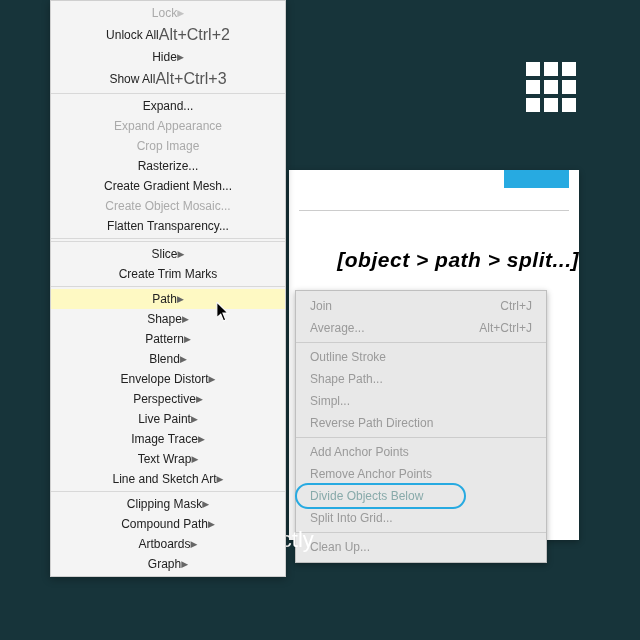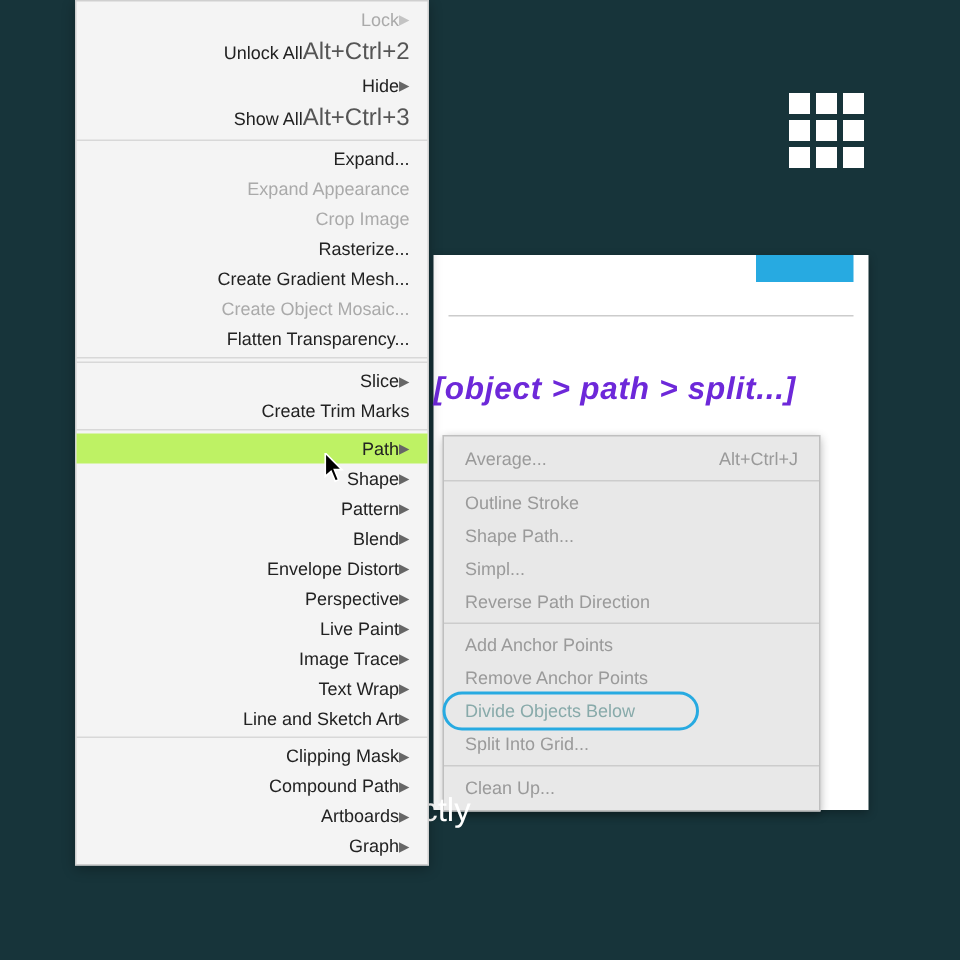--- a/index.html
+++ b/index.html
@@ -9,42 +9,42 @@
 .bg-title{position:absolute;top:66px;left:68px;color:#fff;font-size:56px;font-weight:800;font-style:italic;letter-spacing:1px;text-shadow:0 2px 4px rgba(0,0,0,.4)}
 
 
 .grid-icon{position:absolute;top:62px;right:60px;width:54px;display:flex;flex-wrap:wrap;gap:4px}
 .grid-icon span{width:14px;height:14px;background:#fff}
 
 
 .doc{position:absolute;left:289px;top:170px;width:290px;height:370px;background:#fff;box-shadow:0 2px 6px rgba(0,0,0,.3)}
 .doc .swatch{position:absolute;top:0;right:10px;width:65px;height:18px;background:#27aae1}
 .doc .rule-top{position:absolute;top:40px;left:10px;right:10px;border-top:1px solid #ccc}
-.breadcrumb{position:absolute;top:78px;left:0;right:0;text-align:left;font-style:italic;font-weight:600;font-size:21px;color:#6d28d9;letter-spacing:.5px}
+.breadcrumb{position:absolute;top:78px;left:0;right:0;text-align:right;font-style:italic;font-weight:600;font-size:21px;color:#000000;letter-spacing:.5px}
 .selected-rect{position:absolute;top:128px;left:12px;width:240px;height:98px;background:#5dc2ef;border:1px solid #27aae1}
 .handle{position:absolute;width:6px;height:6px;background:#fff;border:1px solid #27aae1}
 .h-tl{top:-4px;left:-4px}.h-tr{top:-4px;right:-4px}.h-bl{bottom:-4px;left:-4px}.h-br{bottom:-4px;right:-4px}
 .h-tm{top:-4px;left:50%;margin-left:-4px}.h-bm{bottom:-4px;left:50%;margin-left:-4px}
 .h-ml{top:50%;left:-4px;margin-top:-4px}.h-mr{top:50%;right:-4px;margin-top:-4px}
 
 
 .sub{position:absolute;top:290px;left:295px;width:250px;background:#e8e8e8;border:1px solid #bfbfbf;font-size:12px;color:#9a9a9a;padding:4px 0;box-shadow:0 2px 6px rgba(0,0,0,.3)}
 .sub div{padding:4px 14px;display:flex;justify-content:space-between;white-space:nowrap}
 .sub .sep{height:1px;background:#ccc;margin:3px 0;padding:0}
 .sub .sel{position:relative;color:#8aa;}
 .sub .sel::before{content:"";position:absolute;left:-1px;top:-2px;right:80px;bottom:-2px;border:2px solid #27aae1;border-radius:14px}
 
 
 .caption{position:absolute;bottom:58px;left:68px;right:60px;color:#fff;font-size:22px;line-height:28px}
 
 
 .menu{position:absolute;top:0;left:50px;width:234px;background:#f4f4f4;border:1px solid #cfcfcf;font-size:12px;color:#222;padding:2px 0;box-shadow:0 2px 8px rgba(0,0,0,.3)}
-.menu .row{display:flex;justify-content:flex-end;align-items:center;padding:3px 12px;position:relative}
+.menu .row{display:flex;justify-content:center;align-items:center;padding:3px 12px;position:relative}
 .menu .row.disabled{color:#aaa}
-.menu .row.highlight{background:#bef264}
+.menu .row.highlight{background:#fef9c3}
 .menu .sep{height:1px;background:#d8d8d8;margin:2px 0}
 .arrow{font-size:9px;color:#666}
 .shortcut{font-size:16px;color:#555}
 .row.disabled .shortcut,.row.disabled .arrow{color:#c3c3c3}
 
 
 .cursor{position:absolute;top:302px;left:216px;pointer-events:none}
 .cursor svg{width:15px;height:20px}
 </style>
 </head>
@@ -75,20 +75,24 @@
     <div class="handle h-br"></div>
     <div class="handle h-tm"></div>
     <div class="handle h-bm"></div>
     <div class="handle h-ml"></div>
     <div class="handle h-mr"></div>
   </div>
 </div>
 
 <div class="sub" id="submenu-root">
     <div>
+      <span>Join</span>
+      <span>Ctrl+J</span>
+    </div>
+    <div>
       <span>Average...</span>
       <span>Alt+Ctrl+J</span>
     </div>
     <div class="sep"></div>
     <div>
       <span>Outline Stroke</span>
     </div>
     <div>
       <span>Shape Path...</span>
     </div>

